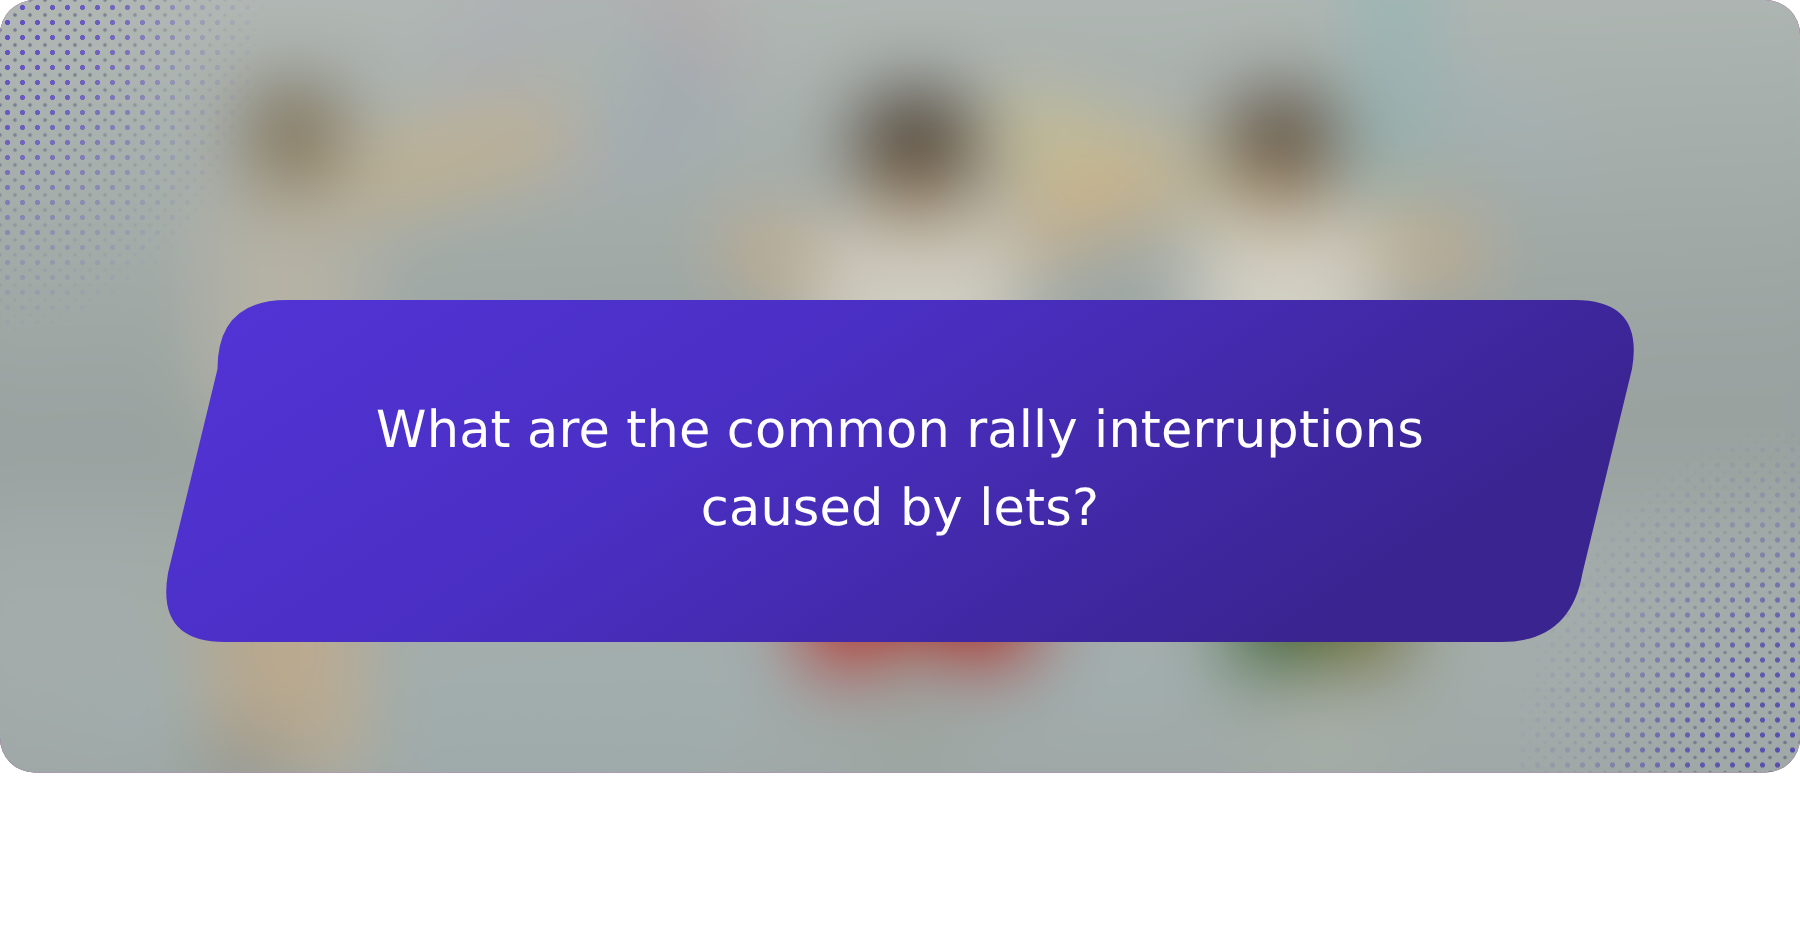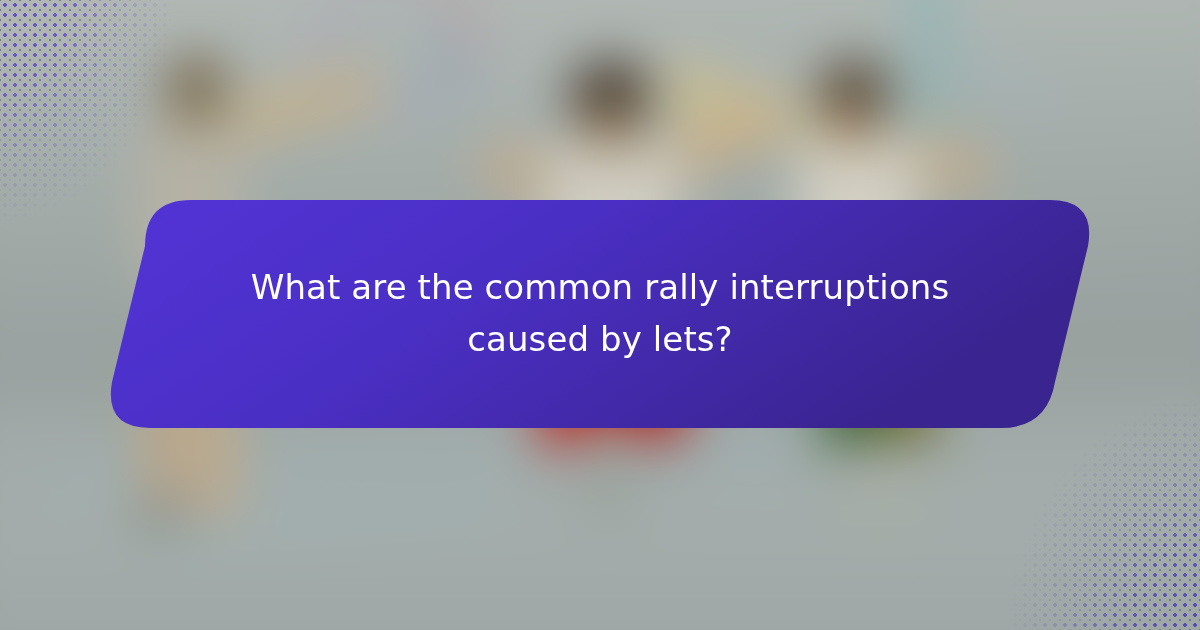--- a/index.html
+++ b/index.html
@@ -4,23 +4,24 @@
 <style>
   * { margin:0; padding:0; box-sizing:border-box; }
   html, body {
     width:1200px; height:630px;
     overflow:hidden;
     font-family:"DejaVu Sans", sans-serif;
   }
 
   #stage {
     position:relative;
-    width:1200px; height:630px;
+    width:1200px; height:515px;
     background:#701a75;
     overflow:hidden;
+    border-radius:23px;
   }
 
   
   .bg-layer {
     position:absolute; inset:-60px;
     filter:blur(26px) saturate(0.92);
   }
   .bg-base {
     position:absolute; inset:0;
     background:

